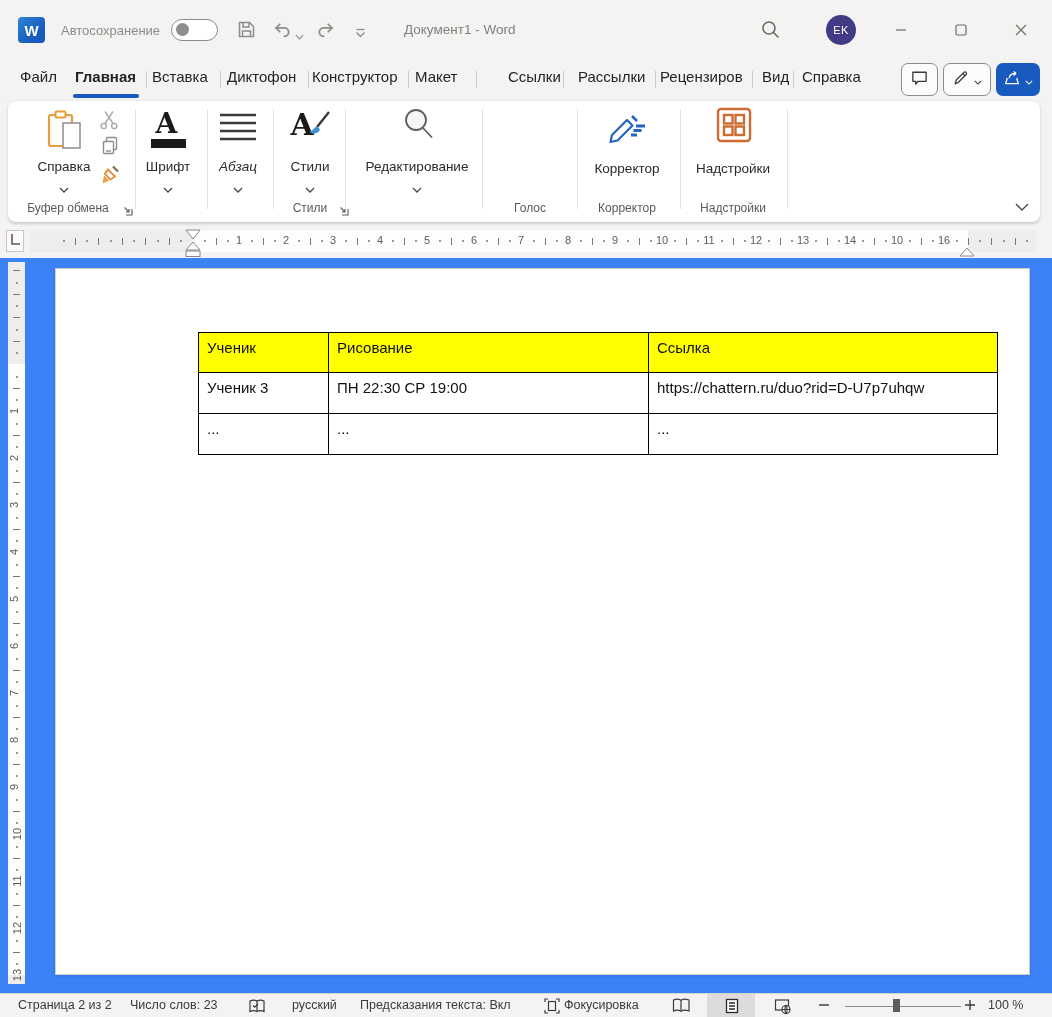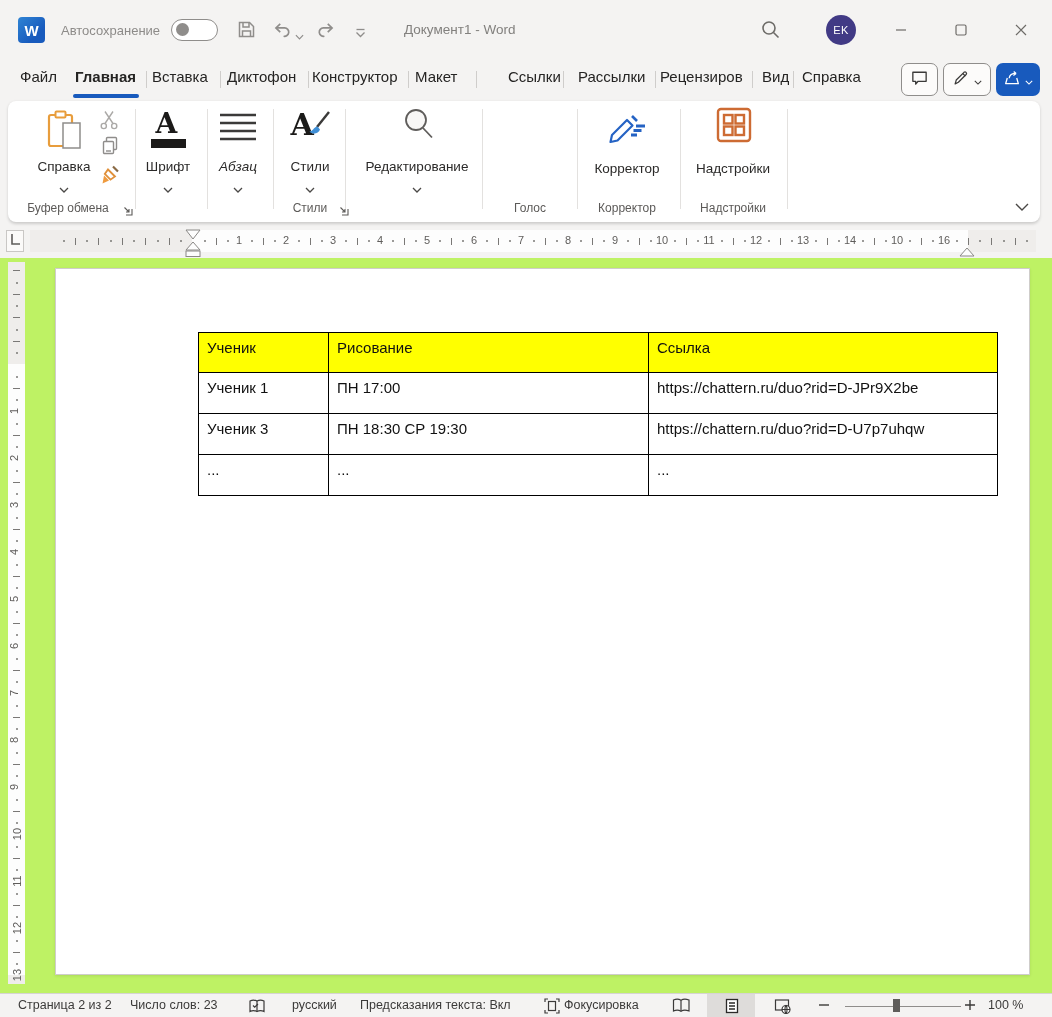--- a/index.html
+++ b/index.html
@@ -55,21 +55,21 @@
   .v-ruler { position:absolute; left:8px; top:262px; width:17px; height:722px; background:#efedeb; }
   .v-ruler .active-zone { position:absolute; left:0; top:102px; width:17px; height:611px; background:#fdfdfd; }
   .tick-line-h { position:absolute; width:1px; height:7px; background:#7a7876; top:7.5px; }
   .tick-dot-h { position:absolute; width:2px; height:2px; border-radius:50%; background:#7a7876; top:10px; }
   .tick-num-h { position:absolute; top:4px; font-size:11px; color:#5f5d5b; transform:translateX(-50%); }
   .tick-line-v { position:absolute; height:1px; width:7px; background:#7a7876; left:5px; }
   .tick-dot-v { position:absolute; width:2px; height:2px; border-radius:50%; background:#7a7876; left:7.5px; }
   .tick-num-v { position:absolute; left:3px; font-size:11px; color:#5f5d5b; transform:translateY(-50%) rotate(-90deg); }
 
   
-  .canvas { position:absolute; left:0; top:258px; width:1052px; height:735px; background:#bef264; }
+  .canvas { position:absolute; left:0; top:258px; width:1052px; height:735px; background:#3b82f6; }
   .page { position:absolute; left:55px; top:10px; width:975px; height:707px; background:#fff;
     border:1px solid #cfcdcb; box-shadow:0 1px 3px rgba(0,0,0,.10); }
   table.doc-table { position:absolute; left:142px; top:63px; border-collapse:collapse; table-layout:fixed; }
   .doc-table th, .doc-table td { border:1px solid #000; font-size:15px; font-weight:normal;
     text-align:left; vertical-align:top; padding:6px 8px; color:#111; }
   .doc-table th { height:40px; }
   .doc-table td { height:41px; }
   .c1 { width:130px; } .c2 { width:320px; } .c3 { width:349px; }
 
   
@@ -444,27 +444,22 @@
           <col class="c2">
           <col class="c3">
         </colgroup>
       <tbody>
           <tr>
         <th style="background-color: rgb(255, 255, 0);">Ученик</th>
         <th style="background-color: rgb(255, 255, 0);">Рисование</th>
         <th style="background-color: rgb(255, 255, 0);">Ссылка</th>
       </tr>
       <tr>
-        <td>Ученик 1</td>
-        <td>ПН 17:00</td>
-        <td>https://chattern.ru/duo?rid=D-JPr9X2be</td>
-      </tr>
-      <tr>
         <td>Ученик 3</td>
-        <td>ПН 18:30 СР 19:30</td>
+        <td>ПН 22:30 СР 19:00</td>
         <td>https://chattern.ru/duo?rid=D-U7p7uhqw</td>
       </tr>
       <tr>
         <td>...</td>
         <td>...</td>
         <td>...</td>
       </tr>
     </tbody>
       </table>
   </div>

